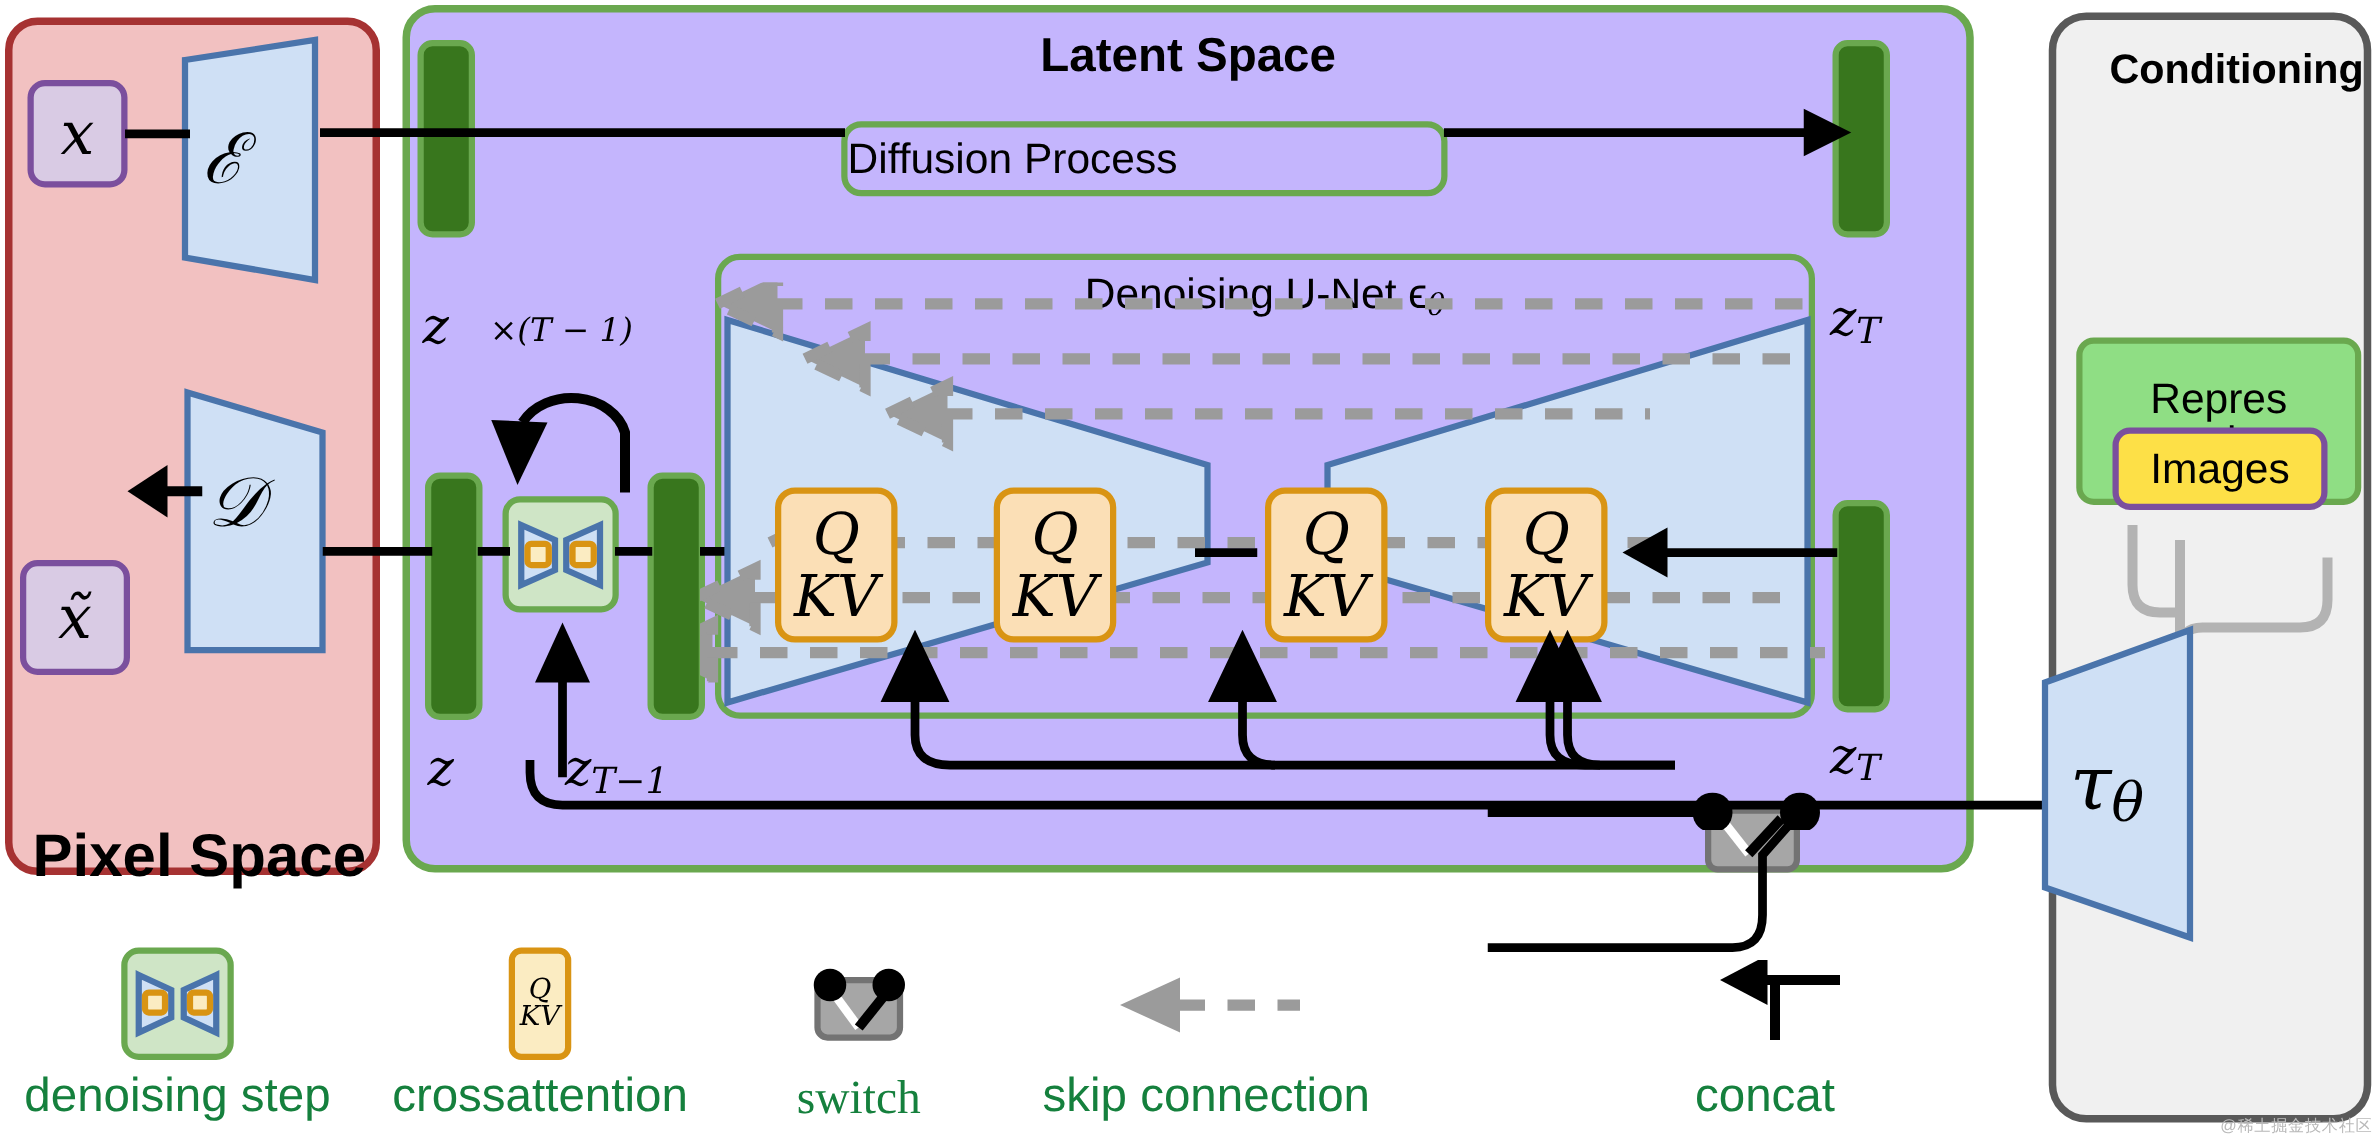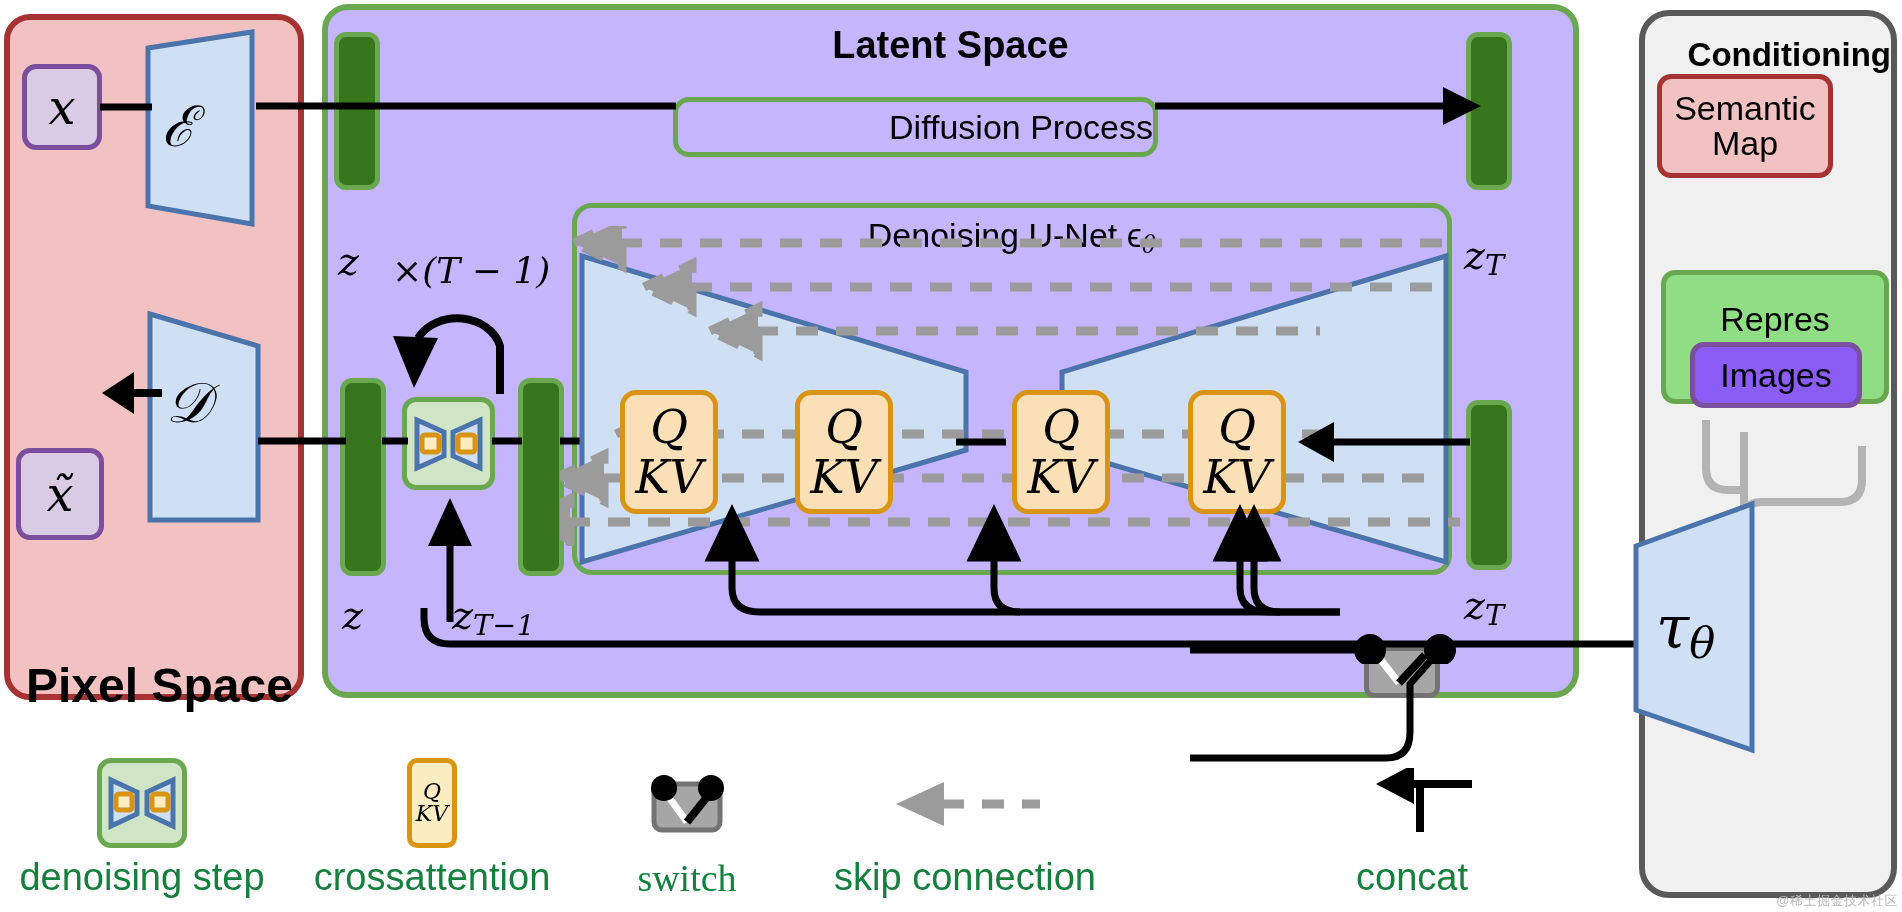--- a/index.html
+++ b/index.html
@@ -38,21 +38,21 @@
     left: 572px; top: 203px; width: 880px; height: 372px;
     background: transparent;
     border: 5px solid #6aa84f;
     border-radius: 20px;
   }
   #diffusion-box {
     left: 673px; top: 97px; width: 485px; height: 60px;
     background: transparent;
     border: 5px solid #6aa84f;
     border-radius: 16px;
-    display: flex; align-items: center; justify-content: flex-end;
+    display: flex; align-items: center; justify-content: flex-start;
   }
 
   
   .panel-title {
     position: absolute;
     font-weight: bold;
     color: #000;
     white-space: nowrap;
   }
   #pixel-title  { left: 16px; top: 638px; font-size: 48px; }
@@ -122,21 +122,21 @@
     display: flex; align-items: center; justify-content: center;
     text-align: center;
     font-size: 34px;
     color: #000;
     line-height: 1.02;
     padding: 2px 4px;
   }
   #chip-semantic { background:#f2c1c1; border:5px solid #a63232; }
   #chip-text     { background:#fbecc2; border:5px solid #d99413; }
   #chip-repr     { background:#8fde84; border:5px solid #6aa84f; }
-  #chip-images   { background:#8b5cf6; border:5px solid #7b4f9d; }
+  #chip-images   { background:#fde047; border:5px solid #7b4f9d; }
 
   
   #legend { position:absolute; left:0; top:742px; width:1640px; height:170px; }
   .legend-item { position:absolute; }
   .legend-label {
     position:absolute; text-align:center; font-size:38px; color:#15803d;
     white-space: nowrap;
   }
   .legend-icon { position:absolute; }
 
@@ -232,21 +232,21 @@
   <div class="abs" style="left:402px; top:397px; width:93px; height:93px;
        background:#cfe5c6; border:5px solid #6aa84f; border-radius:14px;">
     <svg width="83" height="83" style="position:absolute; left:0; top:0;">
       <polygon points="10,18 37,30 37,54 10,66" fill="#cfe0f5" stroke="#4a74ab" stroke-width="5"></polygon>
       <polygon points="73,18 46,30 46,54 73,66" fill="#cfe0f5" stroke="#4a74ab" stroke-width="5"></polygon>
       <rect x="15" y="33" width="17" height="17" rx="3" fill="#fbecc2" stroke="#d99413" stroke-width="5"></rect>
       <rect x="51" y="33" width="17" height="17" rx="3" fill="#fbecc2" stroke="#d99413" stroke-width="5"></rect>
     </svg>
   </div>
 
-  <div class="math abs" style="left:392px; top:250px; font-size:36px;">×(T − 1)</div>
+  <div class="math abs" style="left:392px; top:250px; font-size:26px;">×(T − 1)</div>
   <svg class="abs" style="left:392px; top:288px;" width="120" height="112">
     <path d="M 108,106 L 108,58 A 44,36 0 0 0 26,50" fill="none" stroke="#000" stroke-width="8"></path>
     <polygon points="22,100 1,48 46,50" fill="#000"></polygon>
   </svg>
 
   <svg class="abs" style="left:382px; top:433px;" width="26" height="16">
     <line x1="0" y1="8" x2="26" y2="8" stroke="#000" stroke-width="7"></line>
   </svg>
   <svg class="abs" style="left:492px; top:433px;" width="30" height="16">
     <line x1="0" y1="8" x2="30" y2="8" stroke="#000" stroke-width="7"></line>
@@ -351,23 +351,20 @@
   </svg>
 
   <svg class="abs" style="left:390px; top:608px;" width="1270" height="48">
     <path d="M 1264,36 L 60,36 Q 34,36 34,10 L 34,0" stroke="#000" stroke-width="7" fill="none"></path>
   </svg>
 
   <div class="panel" id="conditioning">
     <div class="panel-title" id="cond-title">Conditioning</div>
   </div>
 
-  <div class="chip" id="chip-semantic" style="left:1657px; top:74px; width:176px; height:104px;">
-    <span>Semantic Map</span>
-  </div>
   <div class="chip" id="chip-repr" style="left:1661px; top:270px; width:228px; height:134px;">
     <span>Repres entations</span>
   </div>
   <div class="chip" id="chip-images" style="left:1690px; top:342px; width:172px; height:66px;">
     <span>Images</span>
   </div>
 
   <svg class="abs" style="left:1690px; top:420px;" width="190" height="200">
     <g stroke="#b3b3b3" stroke-width="8" fill="none">
       <path d="M 16,0 L 16,48 Q 16,70 38,70 L 52,70"></path>

